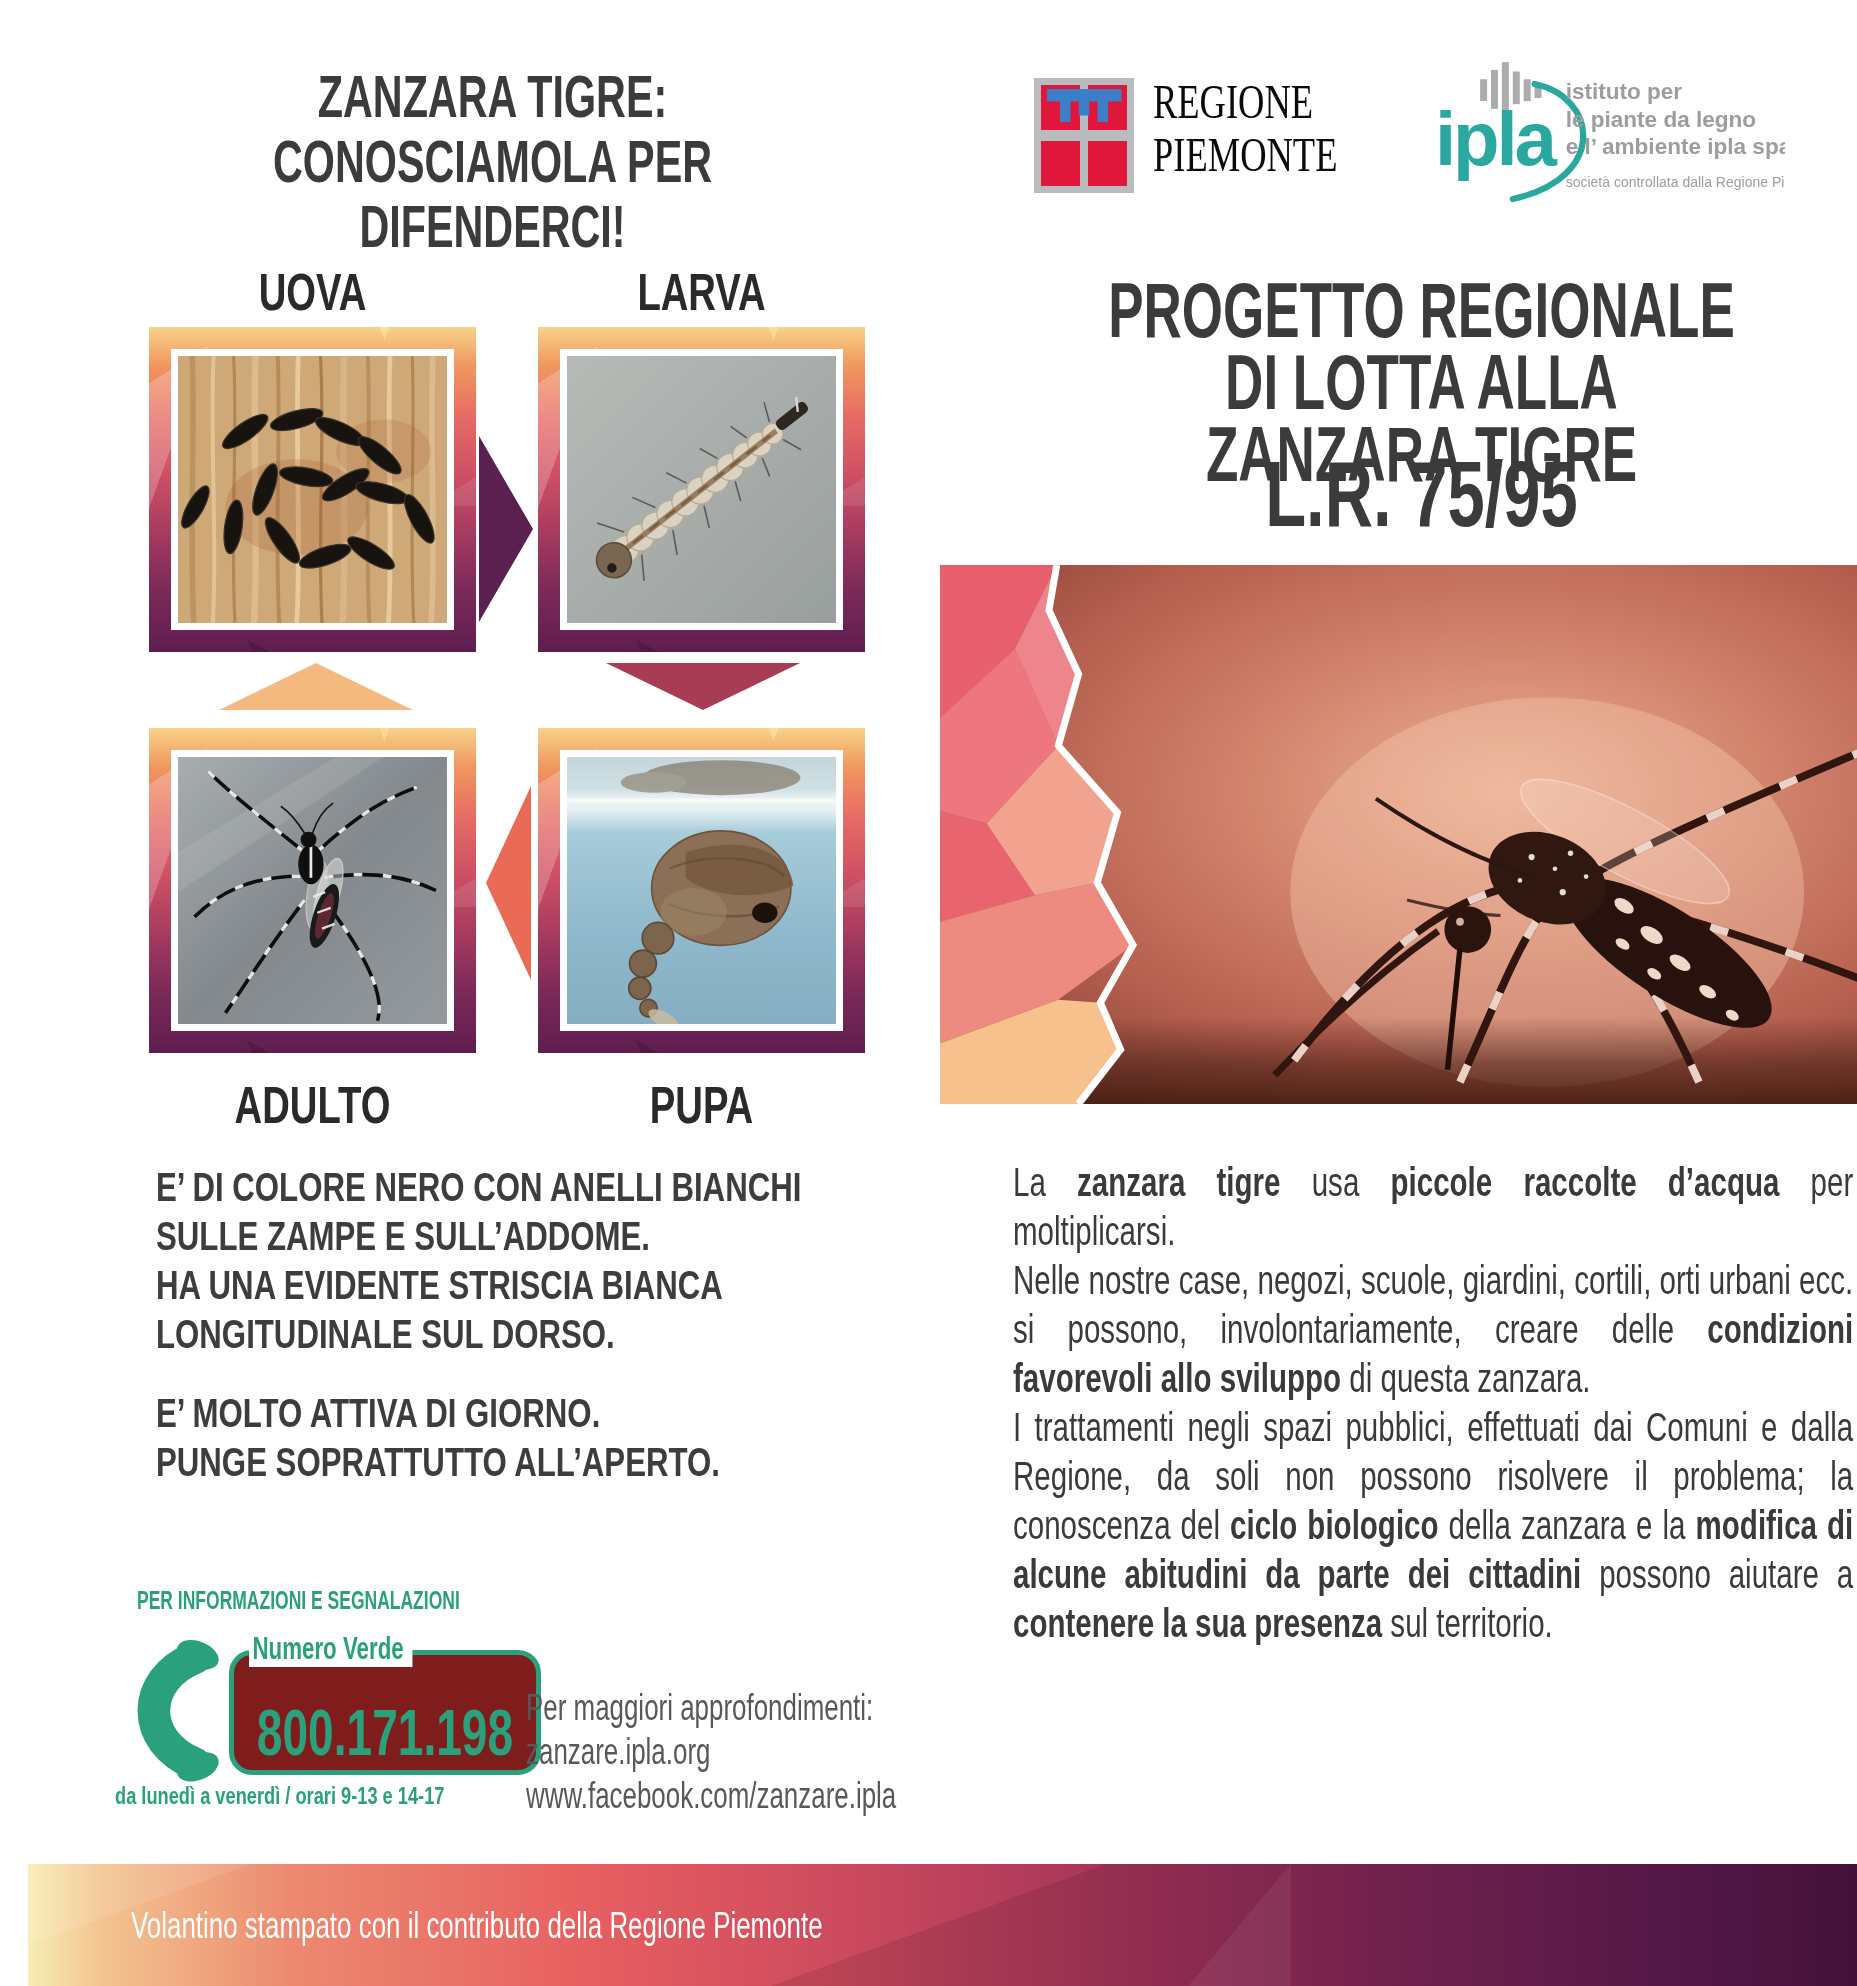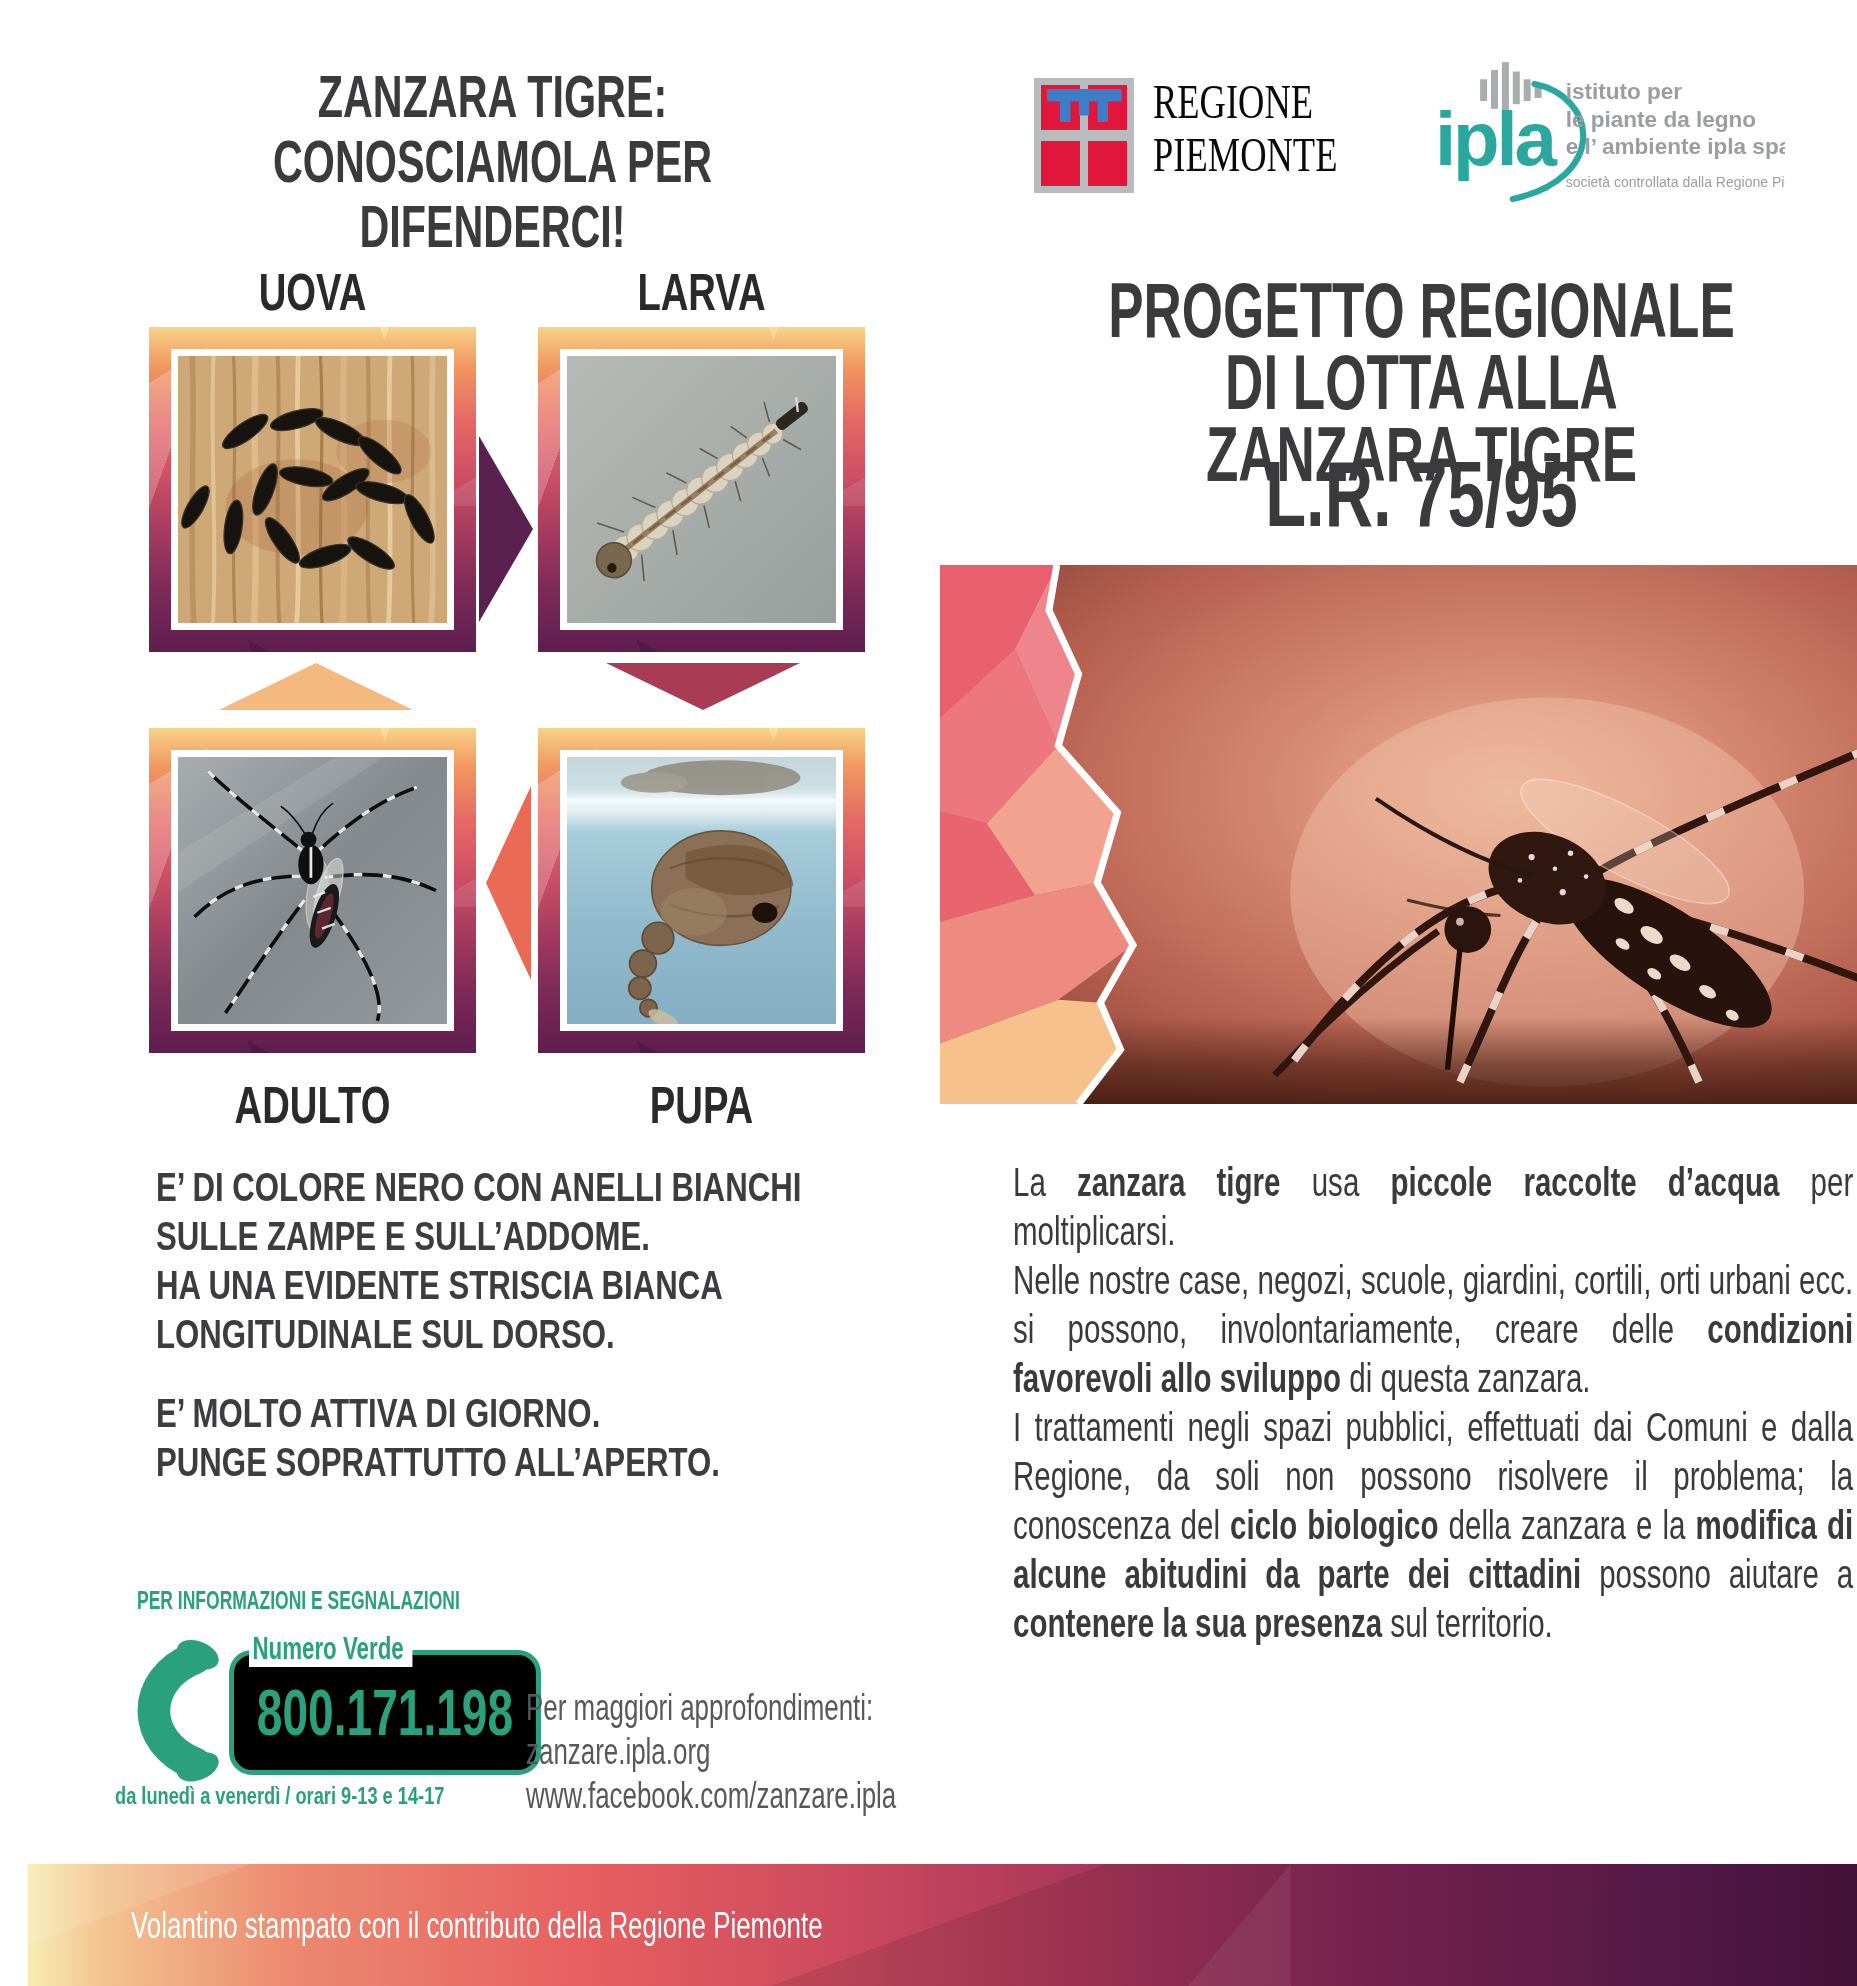--- a/index.html
+++ b/index.html
@@ -33,21 +33,21 @@
 
   
   .desc{left:128px;top:1163px;width:856px;font-size:40px;line-height:49px;font-weight:700;
         color:#3d3d3f;transform:scaleX(0.78);transform-origin:0 0;}
   .desc .blk2{margin-top:30px;}
 
   
   .info-heading{left:109px;top:1586px;font-size:25px;font-weight:700;color:#2aa17c;white-space:nowrap;
                 transform:scaleX(0.70);transform-origin:0 0;}
   .nv-box{left:201px;top:1650px;width:302px;height:115px;border:5.4px solid #2aa17c;border-radius:23px;
-          background:#000000;display:flex;align-items:center;justify-content:center;}
+          background:#7f1d1d;display:flex;align-items:flex-end;justify-content:center;}
   .nv-number{font-size:64px;font-weight:700;color:#2aa17c;white-space:nowrap;transform:scaleX(0.72);}
   .nv-label{left:221px;top:1631px;font-size:31px;font-weight:700;color:#2aa17c;background:#ffffff;
             padding:0 12.5px 0 4.7px;white-space:nowrap;transform:scaleX(0.72);transform-origin:0 0;z-index:3;}
   .hours{left:87px;top:1782px;font-size:24px;font-weight:700;color:#2aa17c;white-space:nowrap;
          transform:scaleX(0.76);transform-origin:0 0;}
 
   
   .more{left:498px;top:1686px;width:592px;font-size:36px;line-height:44px;color:#57585a;
         transform:scaleX(0.72);transform-origin:0 0;}
 

